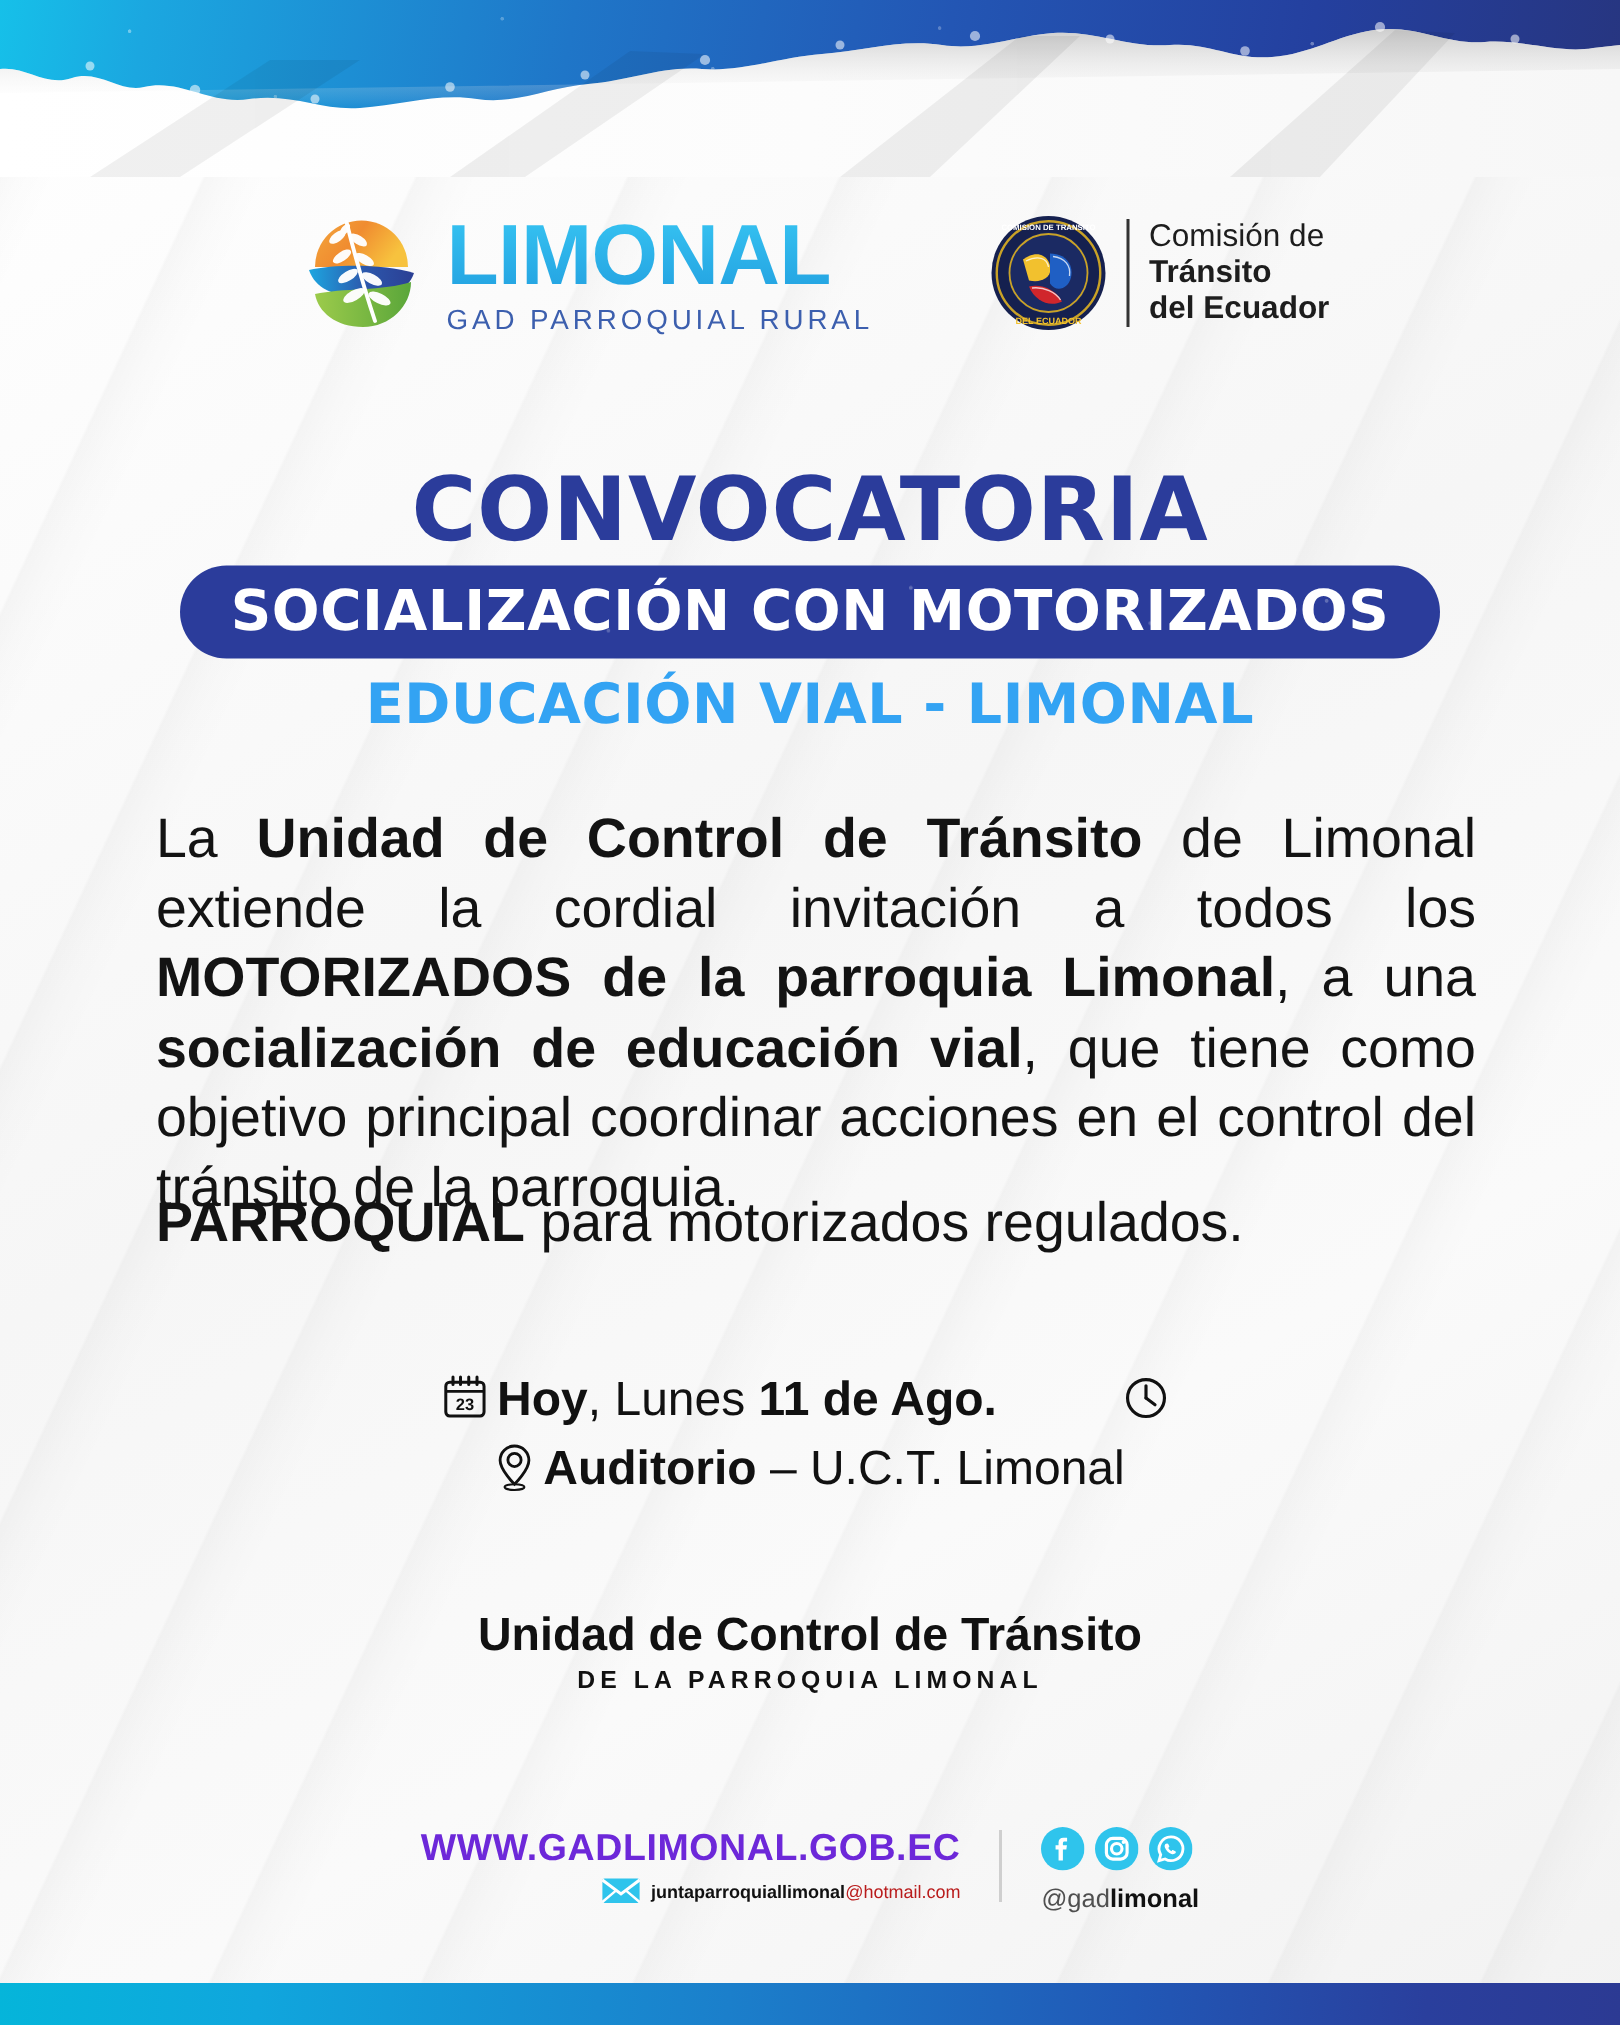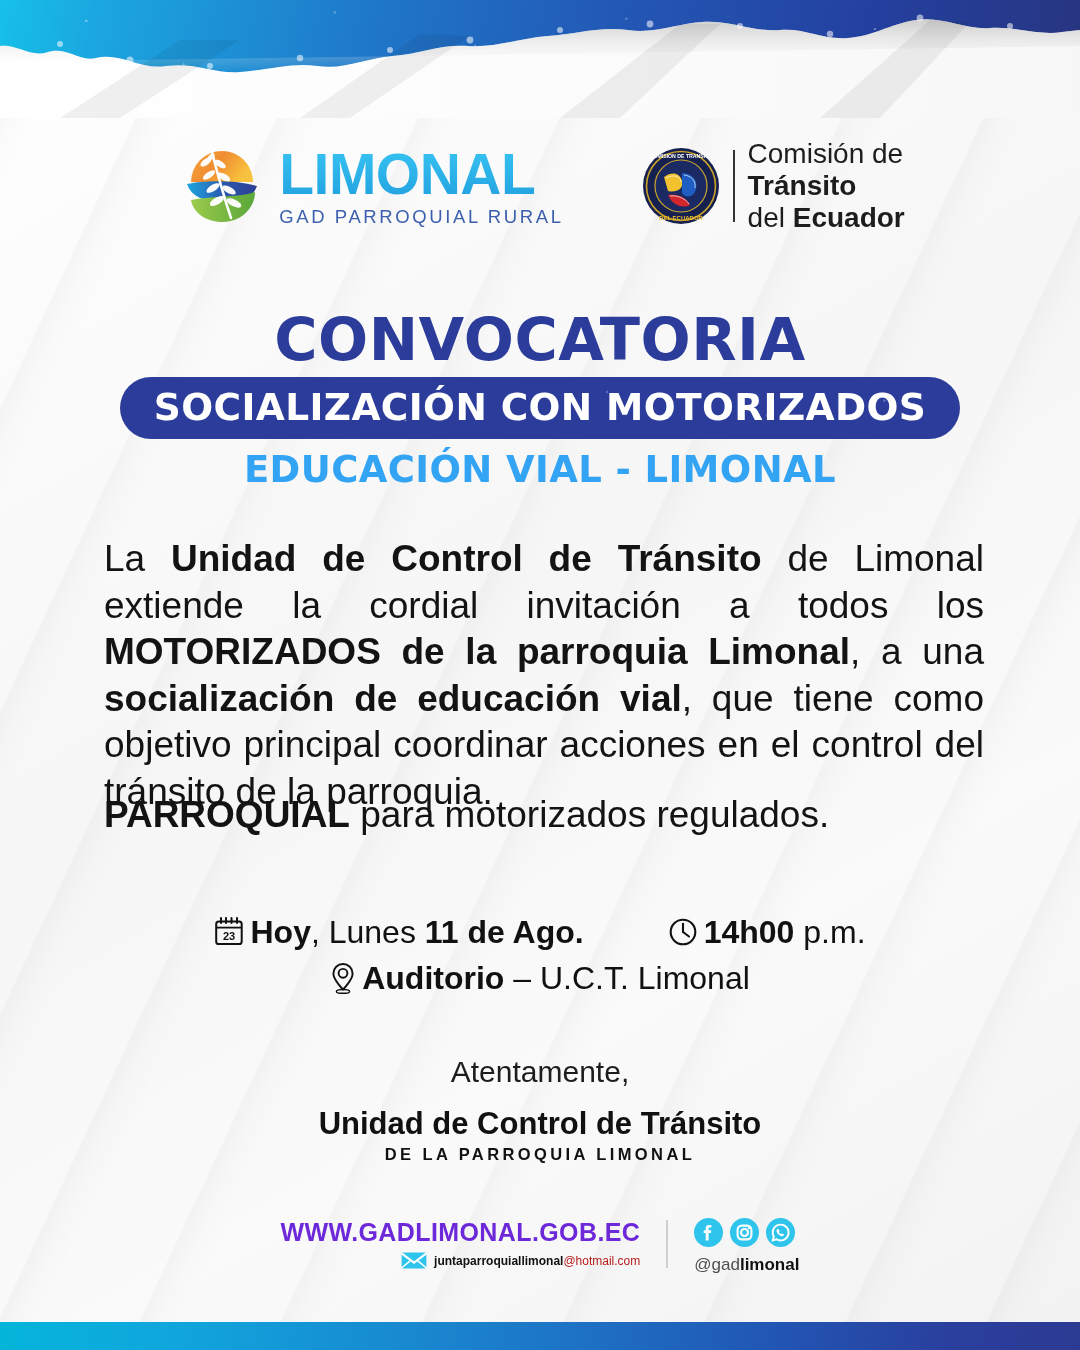--- a/index.html
+++ b/index.html
@@ -70,24 +70,24 @@
     -webkit-background-clip:text; background-clip:text; color:transparent;
   }
   .limonal-words .sub{
     font-size:18.5px; font-weight:normal; letter-spacing:2.6px;
     color:#3c5fae; margin-top:5px; text-align:center;
   }
 
   .logo-cte{ display:flex; align-items:center; gap:13px; }
   .cte-seal{ width:78px; height:78px; }
   .cte-divider{ width:2px; height:72px; background:#333; }
-  .cte-words{ line-height:1.14; font-size:28px; color:#1d1d1d; }
+  .cte-words{ line-height:1.14; font-size:21px; color:#1d1d1d; }
   .cte-words .l1{ font-weight:normal; }
   .cte-words .l2{ font-weight:bold; }
-  .cte-words .l3 .thin{ font-weight:normal; }
+  .cte-words .l3 .thin{ font-weight:bold; }
   .cte-words .l3 .bold{ font-weight:bold; }
 
   
   .headline{ position:absolute; left:0; top:310px; width:1080px; text-align:center; }
   .h-main{
     font-size:59px; font-weight:bold; letter-spacing:0.5px;
     color:#2b3c9b; line-height:1;
     font-family:"DejaVu Sans", sans-serif;
   }
   .pill-wrap{ margin-top:8px; display:flex; justify-content:center; }
@@ -330,40 +330,38 @@
     </div>
 
     <div class="det-item gap">
       <span class="ico">
         <svg width="30" height="32" viewBox="0 0 30 32">
           <circle cx="15" cy="16" r="12.3" fill="none" stroke="#111" stroke-width="2.1"></circle>
           <line x1="15" y1="16" x2="15" y2="7.8" stroke="#111" stroke-width="2.1" stroke-linecap="round"></line>
           <line x1="15" y1="16" x2="21" y2="20.5" stroke="#111" stroke-width="2.1" stroke-linecap="round"></line>
         </svg>
       </span>
-      <span><b>14h00</b><span class="thin"> p.m.</span></span>
     </div>
   </div>
 
   <div class="det-row r2">
     <div class="det-item">
       <span class="ico">
         <svg width="26" height="34" viewBox="0 0 26 34">
           <path d="M13 3 C 7.6 3, 3.4 7.2, 3.4 12.5 C 3.4 19, 13 28.5, 13 28.5 C 13 28.5, 22.6 19, 22.6 12.5 C 22.6 7.2, 18.4 3, 13 3 Z" fill="none" stroke="#111" stroke-width="1.9"></path>
           <circle cx="13" cy="12.3" r="4.4" fill="none" stroke="#111" stroke-width="1.9"></circle>
           <ellipse cx="13" cy="30.4" rx="6.6" ry="1.9" fill="none" stroke="#111" stroke-width="1.4"></ellipse>
         </svg>
       </span>
       <span><b>Auditorio</b><span class="thin"> – U.C.T. Limonal</span></span>
     </div>
   </div>
 </div>
 
 <div class="sign">
-  <div class="atent">Atentamente,</div>
   <div class="unit">Unidad de Control de Tránsito</div>
   <div class="par">DE LA PARROQUIA LIMONAL</div>
 </div>
 
 <div class="footer">
   <div class="f-left">
     <div class="f-web">WWW.GADLIMONAL.GOB.EC</div>
     <div class="f-mail">
       <span class="env">
         <svg width="26" height="19" viewBox="0 0 26 19">

